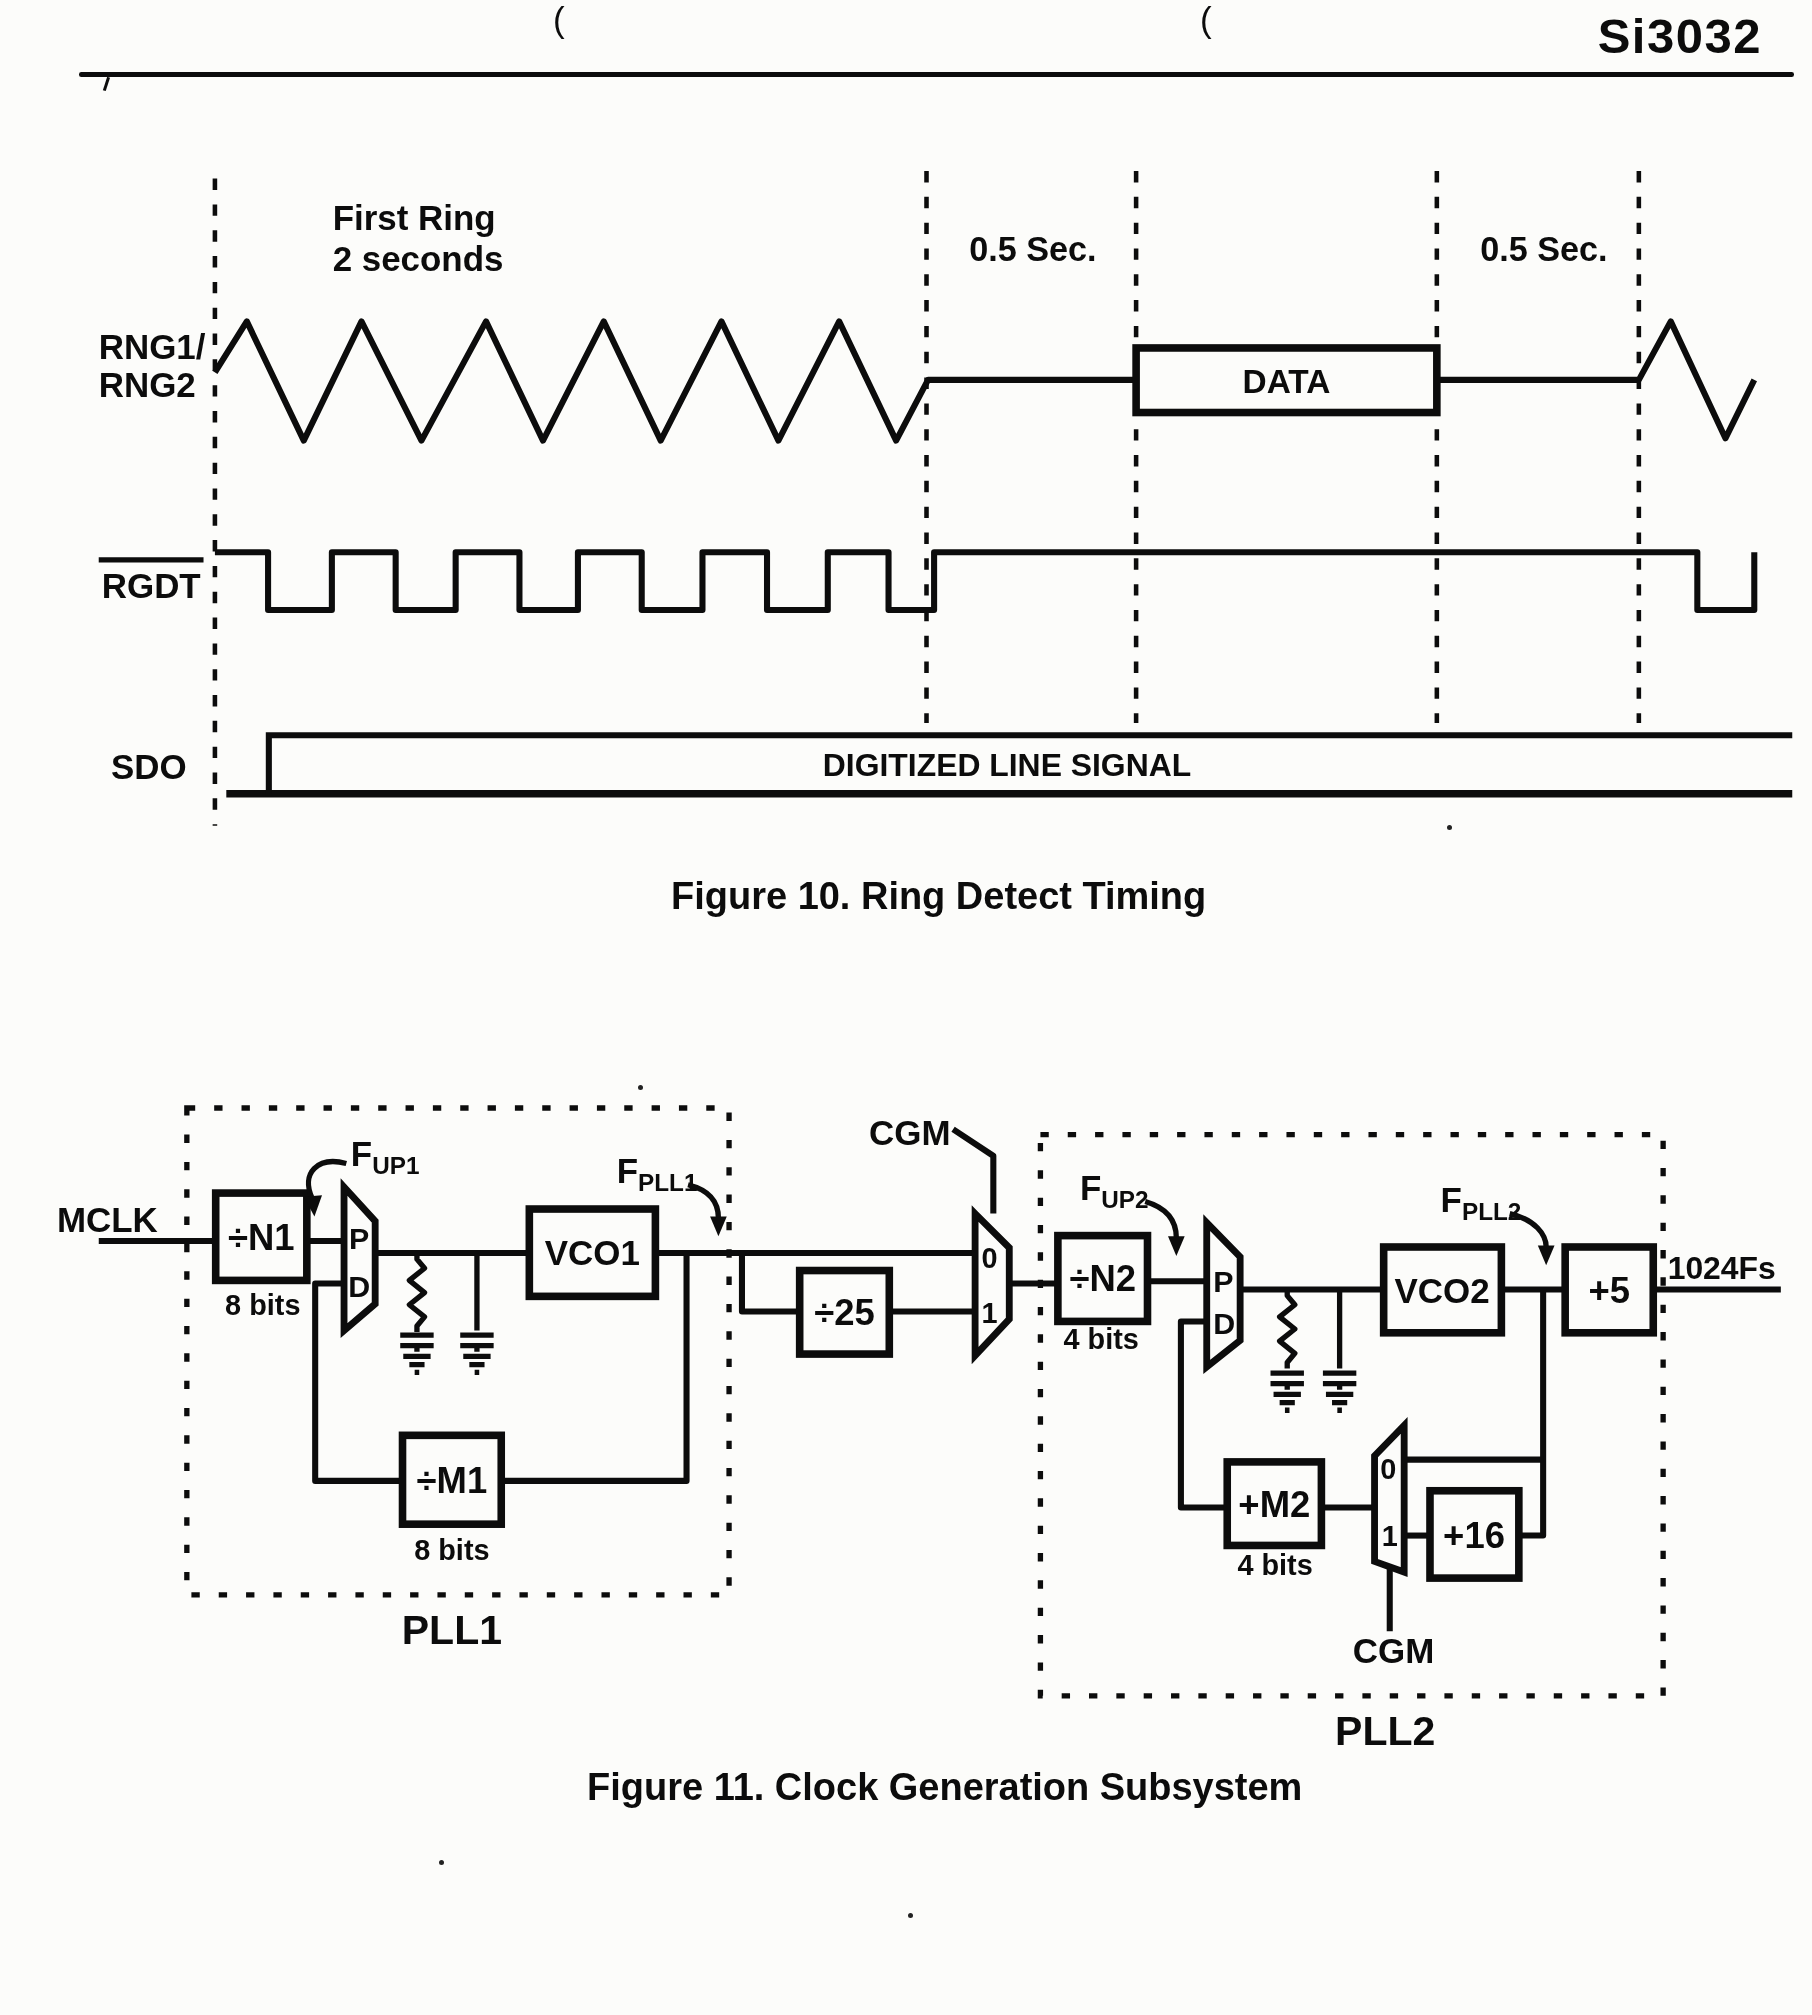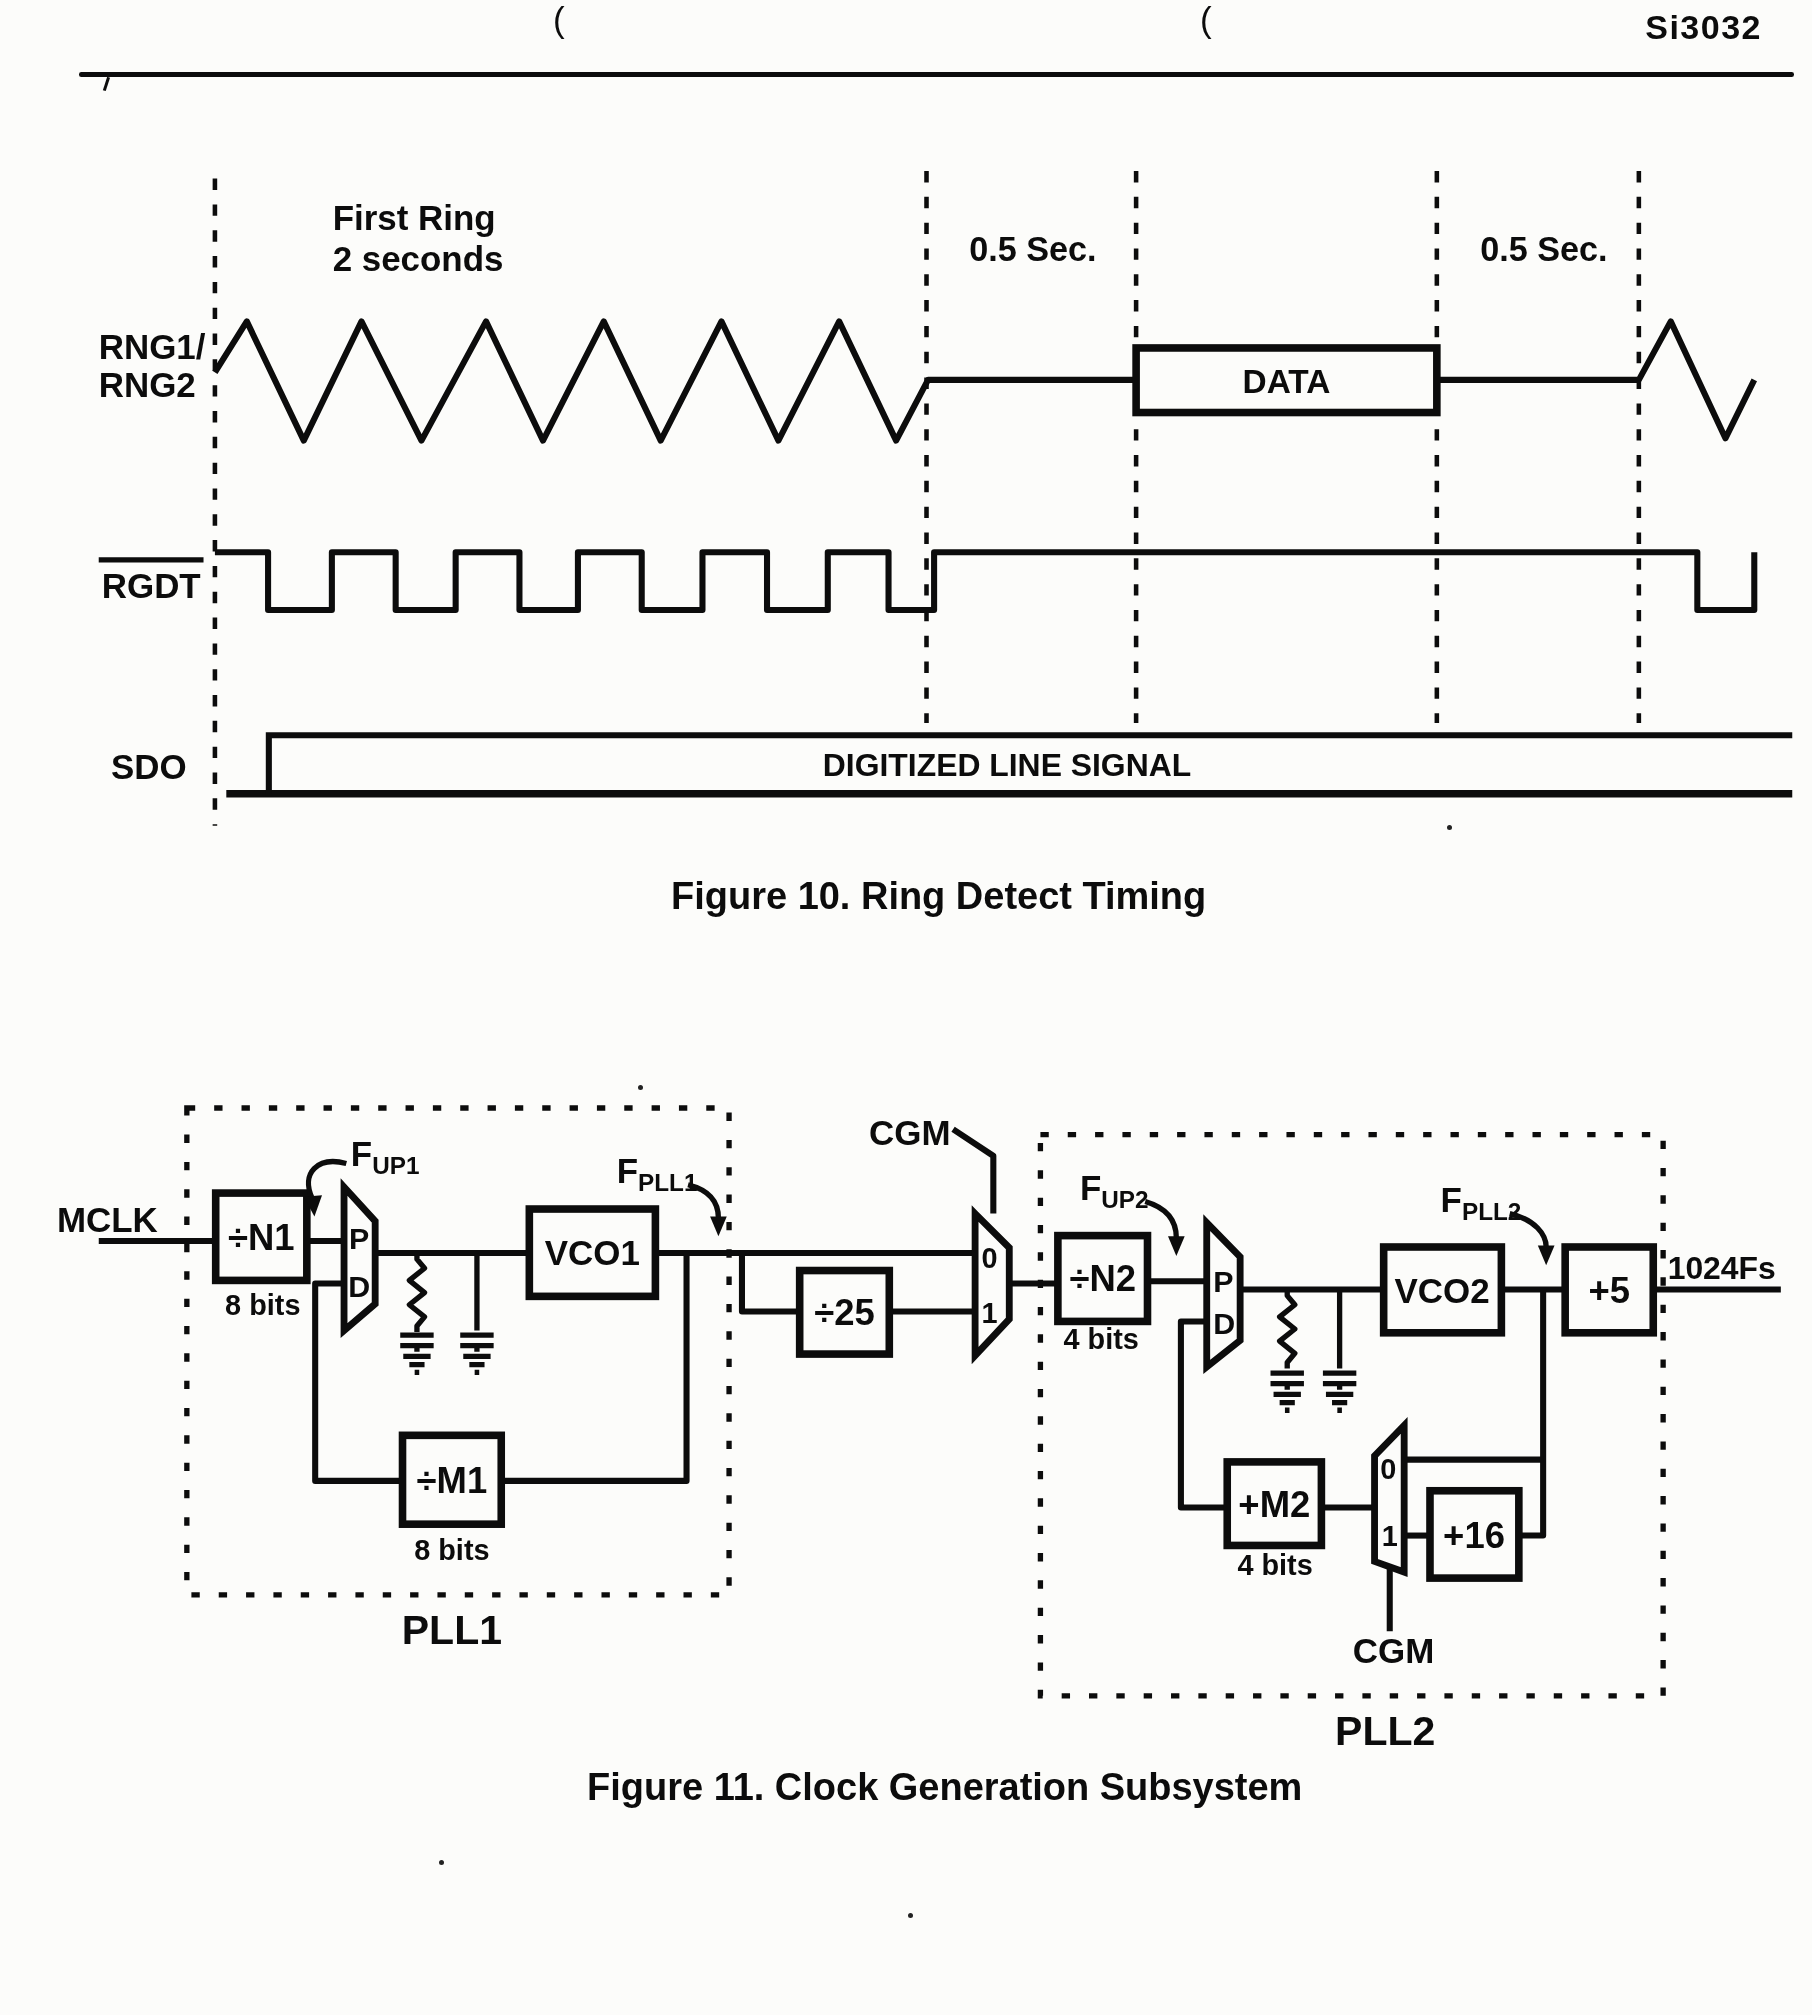--- a/index.html
+++ b/index.html
@@ -16,21 +16,21 @@
     font-family:"Liberation Sans", sans-serif;
     font-weight:700;
     fill:#0c0c0c;
   }
   .hdr-paren{
     position:absolute;top:0;
     font-size:35px;font-weight:400;
   }
   .hdr-part{
     position:absolute;top:7.6px;left:1540px;width:222px;
-    font-size:34px;font-weight:700;letter-spacing:1.5px;
+    font-size:49px;font-weight:700;letter-spacing:1.5px;
     text-align:right;
   }
   .hdr-rule{
     position:absolute;top:72px;left:79px;width:1715px;height:5.3px;
     background:#0c0c0c;border-radius:2.3px;
   }
   .hdr-tick{
     position:absolute;top:77px;left:105px;width:3px;height:13.7px;
     background:#0c0c0c;transform:rotate(18deg);
   }

